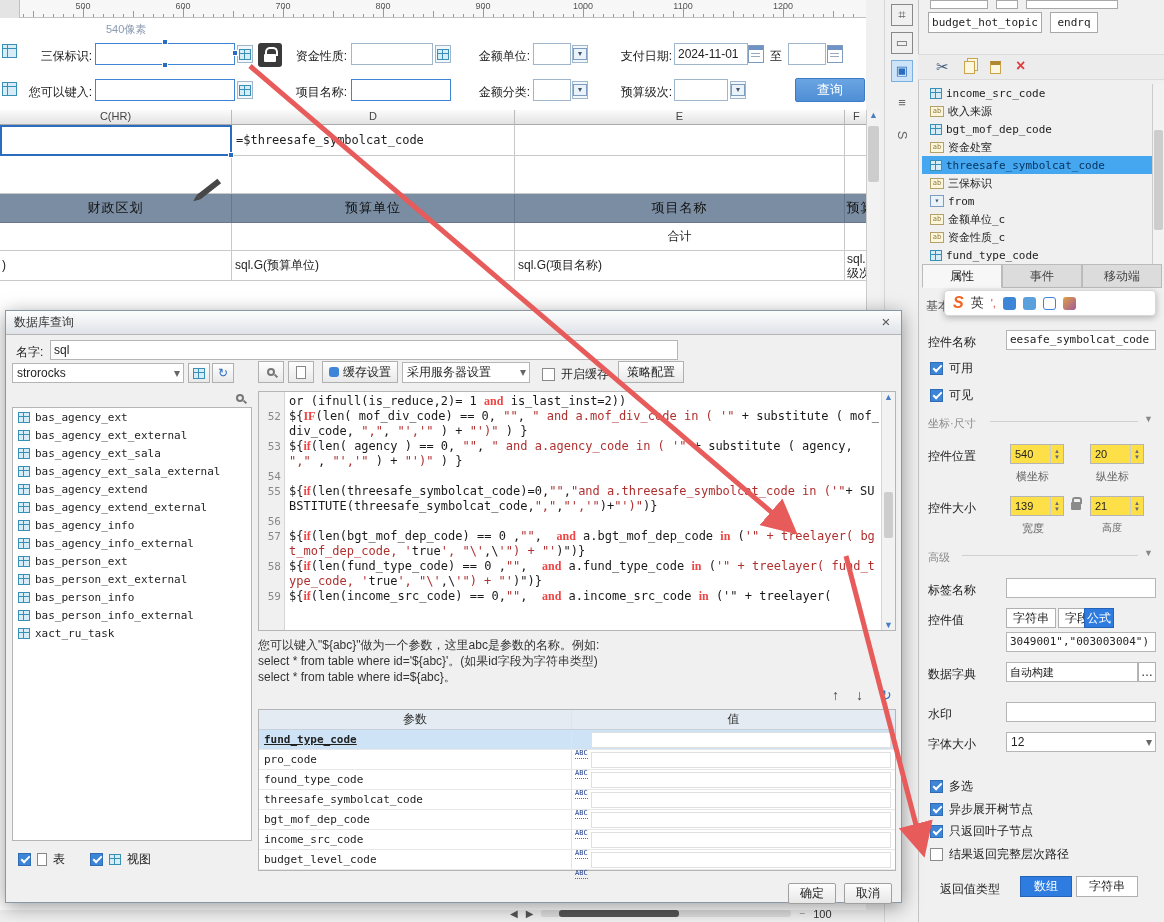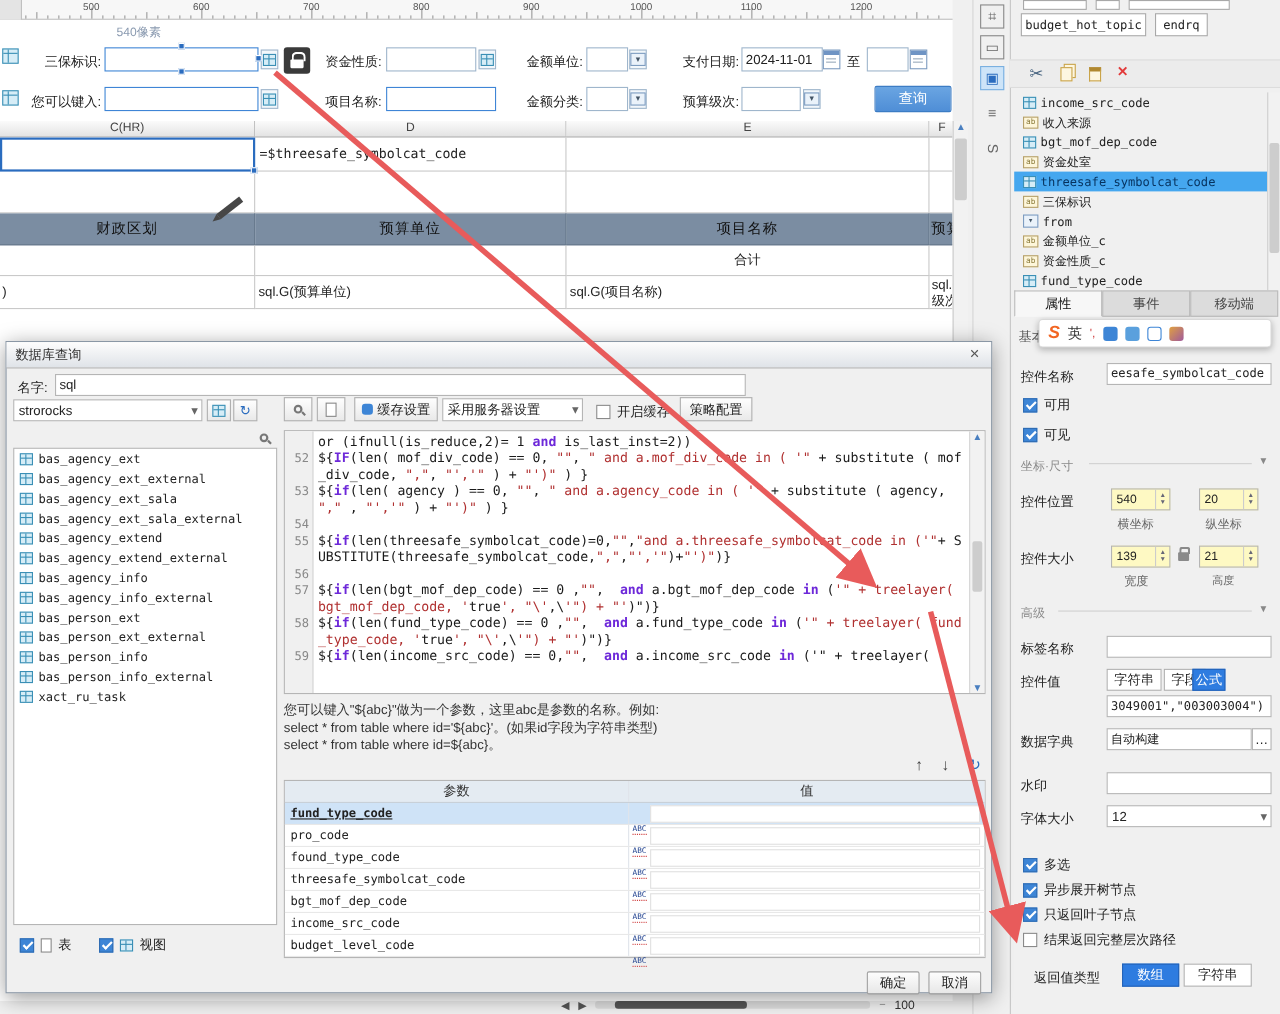--- a/index.html
+++ b/index.html
@@ -61,21 +61,21 @@
   .fli { display:flex; align-items:center; gap:4px; height:18px; padding-left:8px; font-family:"DejaVu Sans Mono",monospace; font-size:11px; color:#222; white-space:nowrap; }
   .fli.sel { background:#45a7ef; color:#06325e; }
   .ic-lab { display:inline-block; width:14px; height:11px; border:1px solid #b5a06a; background:#fdf6da; color:#8a7a3a; font-size:7px; line-height:9px; text-align:center; flex:none; }
   .tab { position:absolute; top:264px; height:24px; width:80px; text-align:center; line-height:23px; font-size:12px; background:#dcdcdc; border:1px solid #bbb; color:#444; }
   .tab.on { background:#f7f7f7; border-bottom:1px solid #f7f7f7; color:#111; }
   .plabel { position:absolute; font-size:12px; color:#222; }
   .psec { position:absolute; font-size:11px; color:#8a8a8a; }
   .pline { position:absolute; height:1px; background:#d0d0d0; }
   .chev { position:absolute; font-size:9px; color:#888; }
   .pin { position:absolute; background:#fff; border:1px solid #b5b5b5; font-size:11px; line-height:18px; padding:0 3px; overflow:hidden; white-space:nowrap; font-family:"DejaVu Sans Mono",monospace; }
-  .spin { position:absolute; background:#fef9c3; border:1px solid #b5b5b5; font-size:11px; line-height:18px; padding:0 16px 0 4px; }
+  .spin { position:absolute; background:#fde047; border:1px solid #b5b5b5; font-size:11px; line-height:18px; padding:0 16px 0 4px; }
   .ud { position:absolute; right:0; top:0; bottom:0; width:13px; border-left:1px solid #ccc; display:flex; flex-direction:column; align-items:center; justify-content:center; }
   .ud i { font-style:normal; font-size:6px; line-height:6px; color:#667; }
   .cb { display:inline-block; width:13px; height:13px; border:1px solid #8a8a8a; background:#fff; vertical-align:-2px; }
   .cb.on { background:#3d85d6; border-color:#2f6cb3; }
   .cb.on::after { content:""; display:block; width:7px; height:3px; border-left:2px solid #fff; border-bottom:2px solid #fff; transform:rotate(-45deg); margin:2px 0 0 2px; }
   .cbrow { position:absolute; display:flex; gap:6px; align-items:center; font-size:12px; }
   .segbtn { position:absolute; border:1px solid #b0b0b0; background:#fff; text-align:center; font-size:12px; line-height:18px; }
   .segbtn.on { background:#2e7ce0; border-color:#2463b8; color:#fff; }
   .lock { position:absolute; width:10px; height:8px; background:#8a8a8a; border-radius:1px; }
   .lock::before { content:""; position:absolute; top:-5px; left:1px; width:6px; height:5px; border:2px solid #8a8a8a; border-bottom:none; border-radius:3px 3px 0 0; }
@@ -92,21 +92,21 @@
   .combo { position:absolute; background:#fff; border:1px solid #b5b5b5; font-size:12px; line-height:18px; padding:0 14px 0 4px; white-space:nowrap; overflow:hidden; }
   .combo::after { content:"▾"; position:absolute; right:3px; top:0; color:#666; }
   .dibtn { position:absolute; border:1px solid #b0b0b0; background:linear-gradient(#fefefe,#e9e9e9); display:flex; align-items:center; justify-content:center; gap:4px; font-size:12px; }
   .editor { position:absolute; left:252px; top:80px; width:638px; height:240px; background:#fff; border:1px solid #b5b5b5; display:flex; overflow:hidden; }
   .gutter { width:26px; background:#f0f0f0; border-right:1px solid #d5d5d5; flex:none; }
   .lines { flex:1; overflow:hidden; padding-top:2px; }
   .sline { display:flex; }
   .ln { width:26px; margin-left:-26px; flex:none; text-align:right; padding-right:4px; color:#888; font:11px "DejaVu Sans Mono",monospace; line-height:15px; position:relative; left:0; }
   .lines .sline { margin-left:26px; }
   .scode { flex:1; font:12px "DejaVu Sans Mono",monospace; line-height:15px; white-space:pre-wrap; word-break:break-all; color:#1a1a1a; padding-left:4px; }
-  .str { color:#b03030; } .kw { color:#6d28d9; font-weight:bold; }
+  .str { color:#b03030; } .kw { color:#ef4444; font-weight:bold;font-family:Liberation Serif, serif; }
   .escroll { width:14px; flex:none; background:#f2f2f2; border-left:1px solid #d5d5d5; position:relative; }
   .help { position:absolute; left:252px; top:326px; width:638px; font-size:12px; color:#333; line-height:16px; }
   .ptable { position:absolute; left:252px; top:398px; width:638px; background:#fff; border:1px solid #b5b5b5; }
   .phead { display:flex; height:20px; background:#e4ebf2; border-bottom:1px solid #c8d0d8; font-size:12px; color:#333; }
   .phead div { text-align:center; line-height:19px; }
   .pc1 { width:313px; border-right:1px solid #dfe4ea; flex:none; }
   .pc2 { flex:1; display:flex; align-items:center; gap:3px; }
   .prow { display:flex; height:20px; border-bottom:1px solid #e8e8e8; font-family:"DejaVu Sans Mono",monospace; font-size:11px; align-items:stretch; }
   .prow .pc1 { padding-left:5px; line-height:19px; }
   .prow.sel { background:#cfe3f7; }

